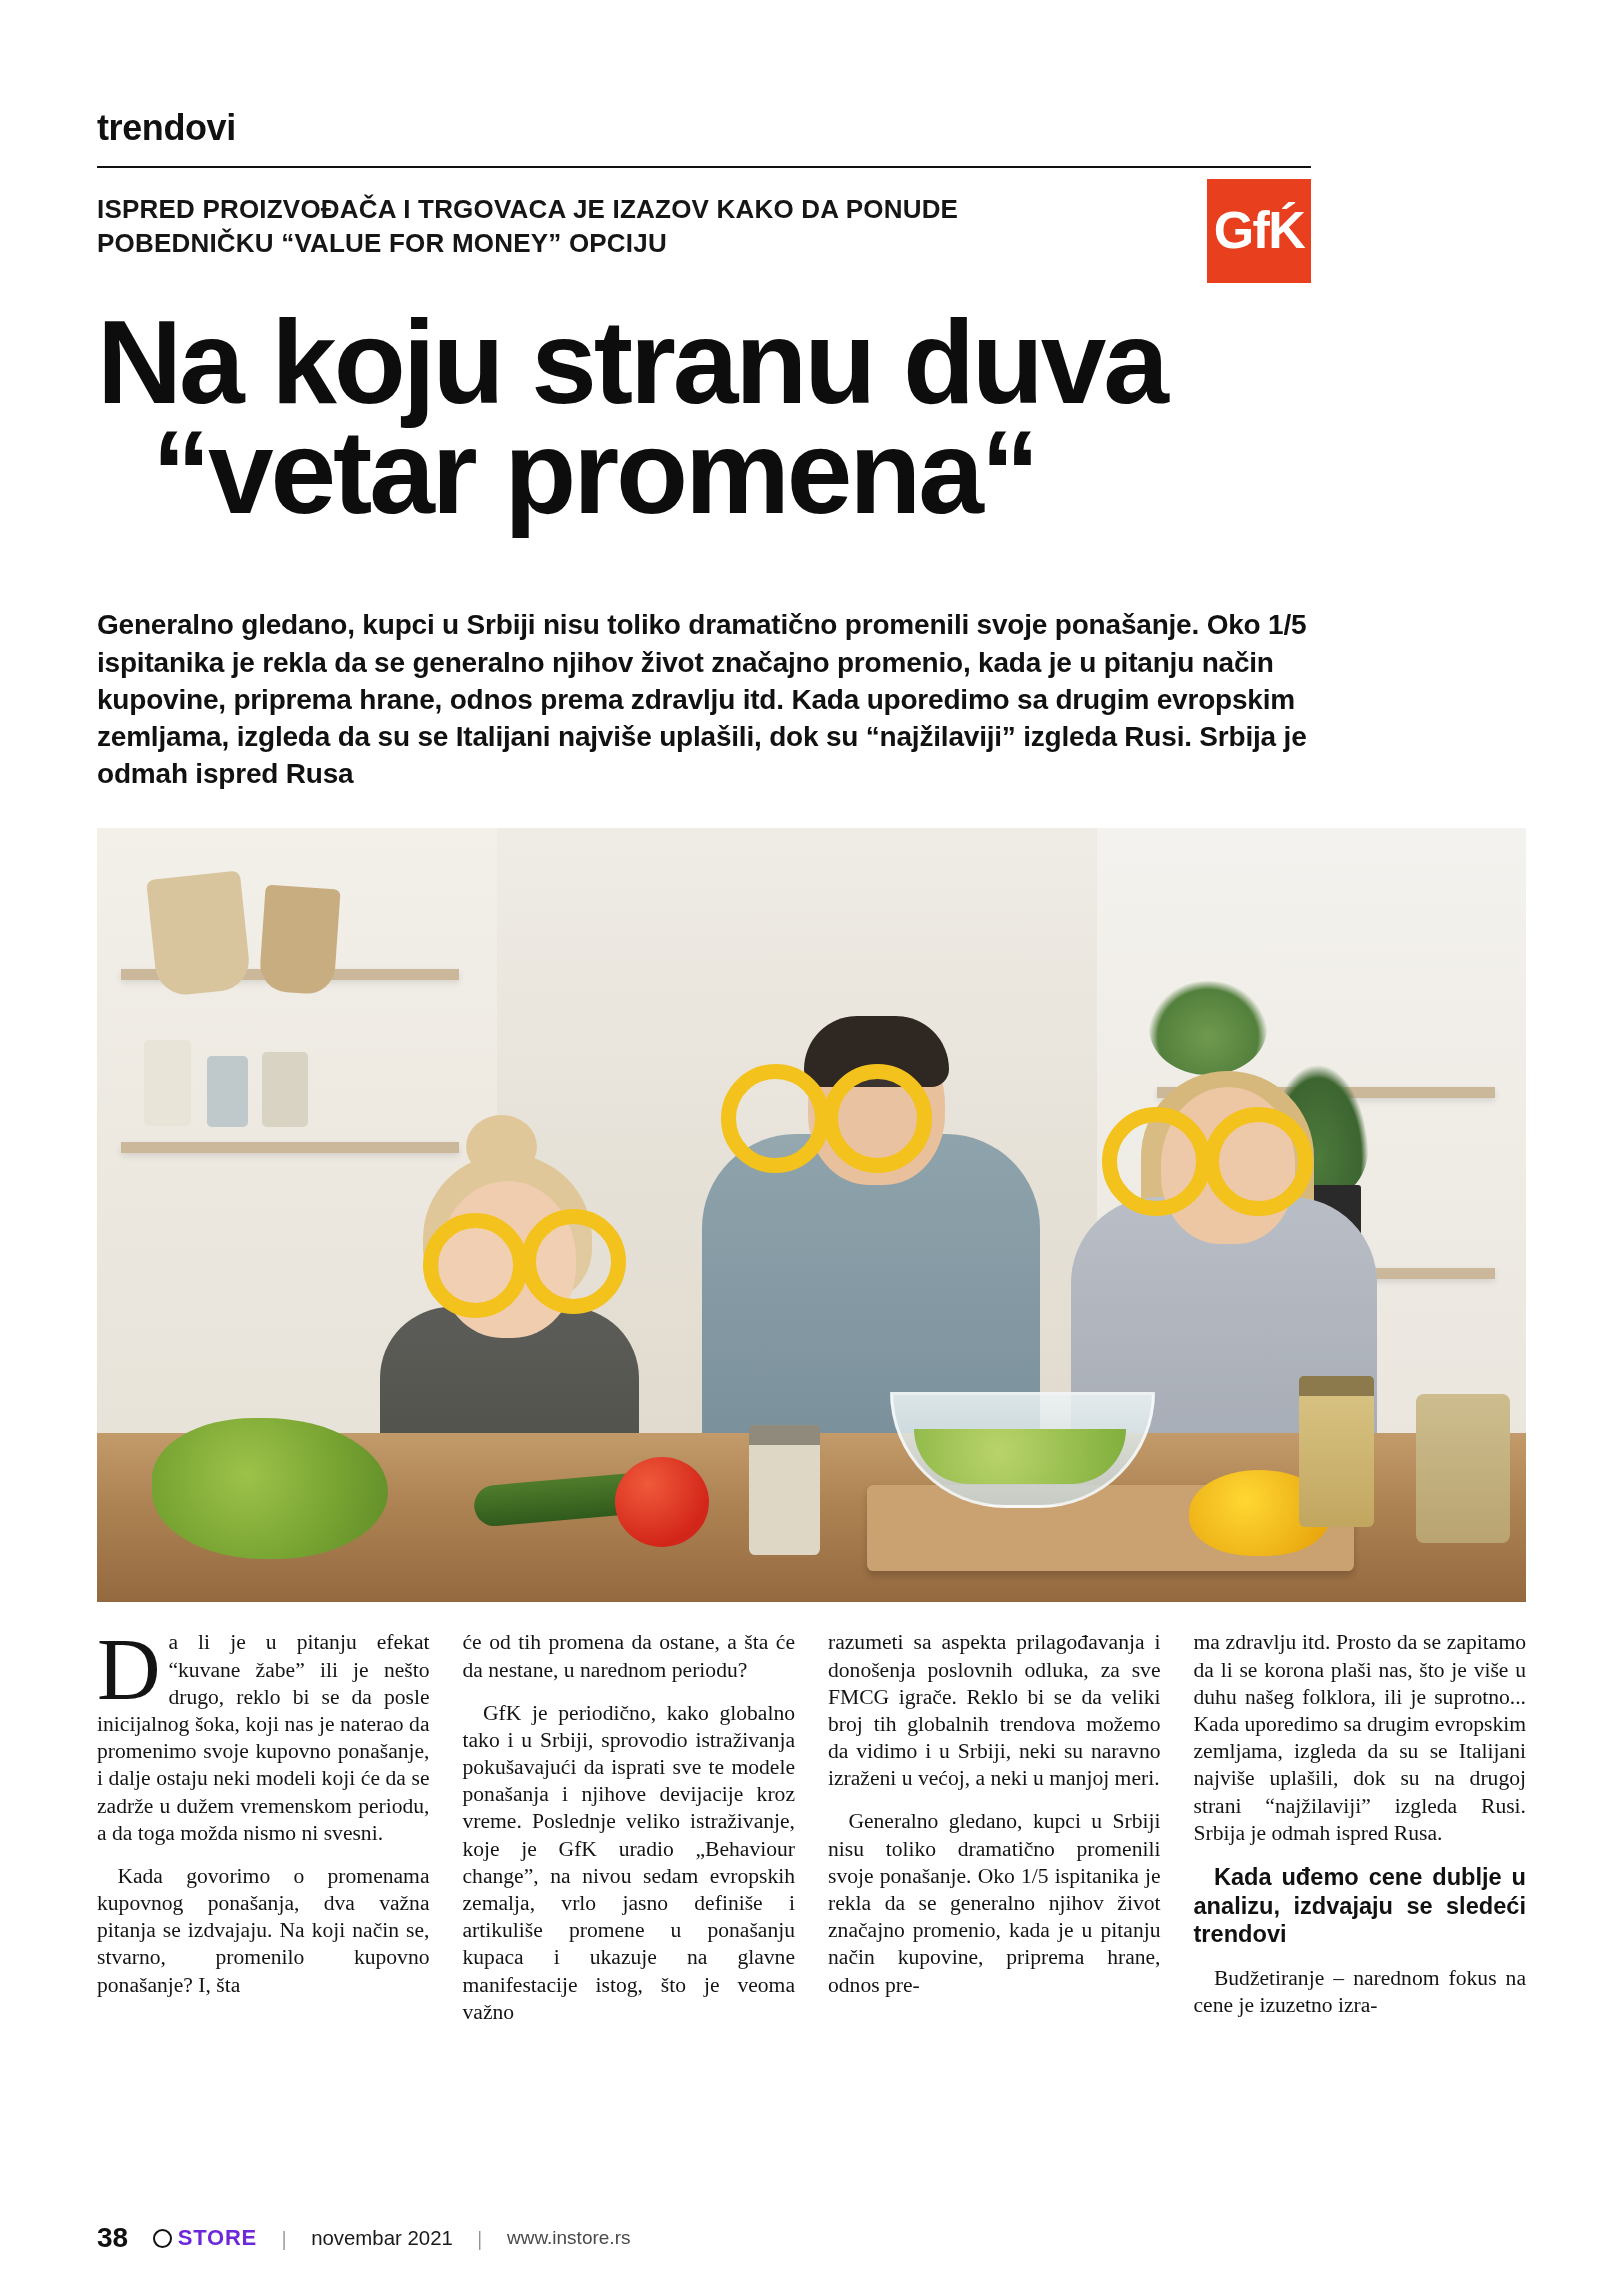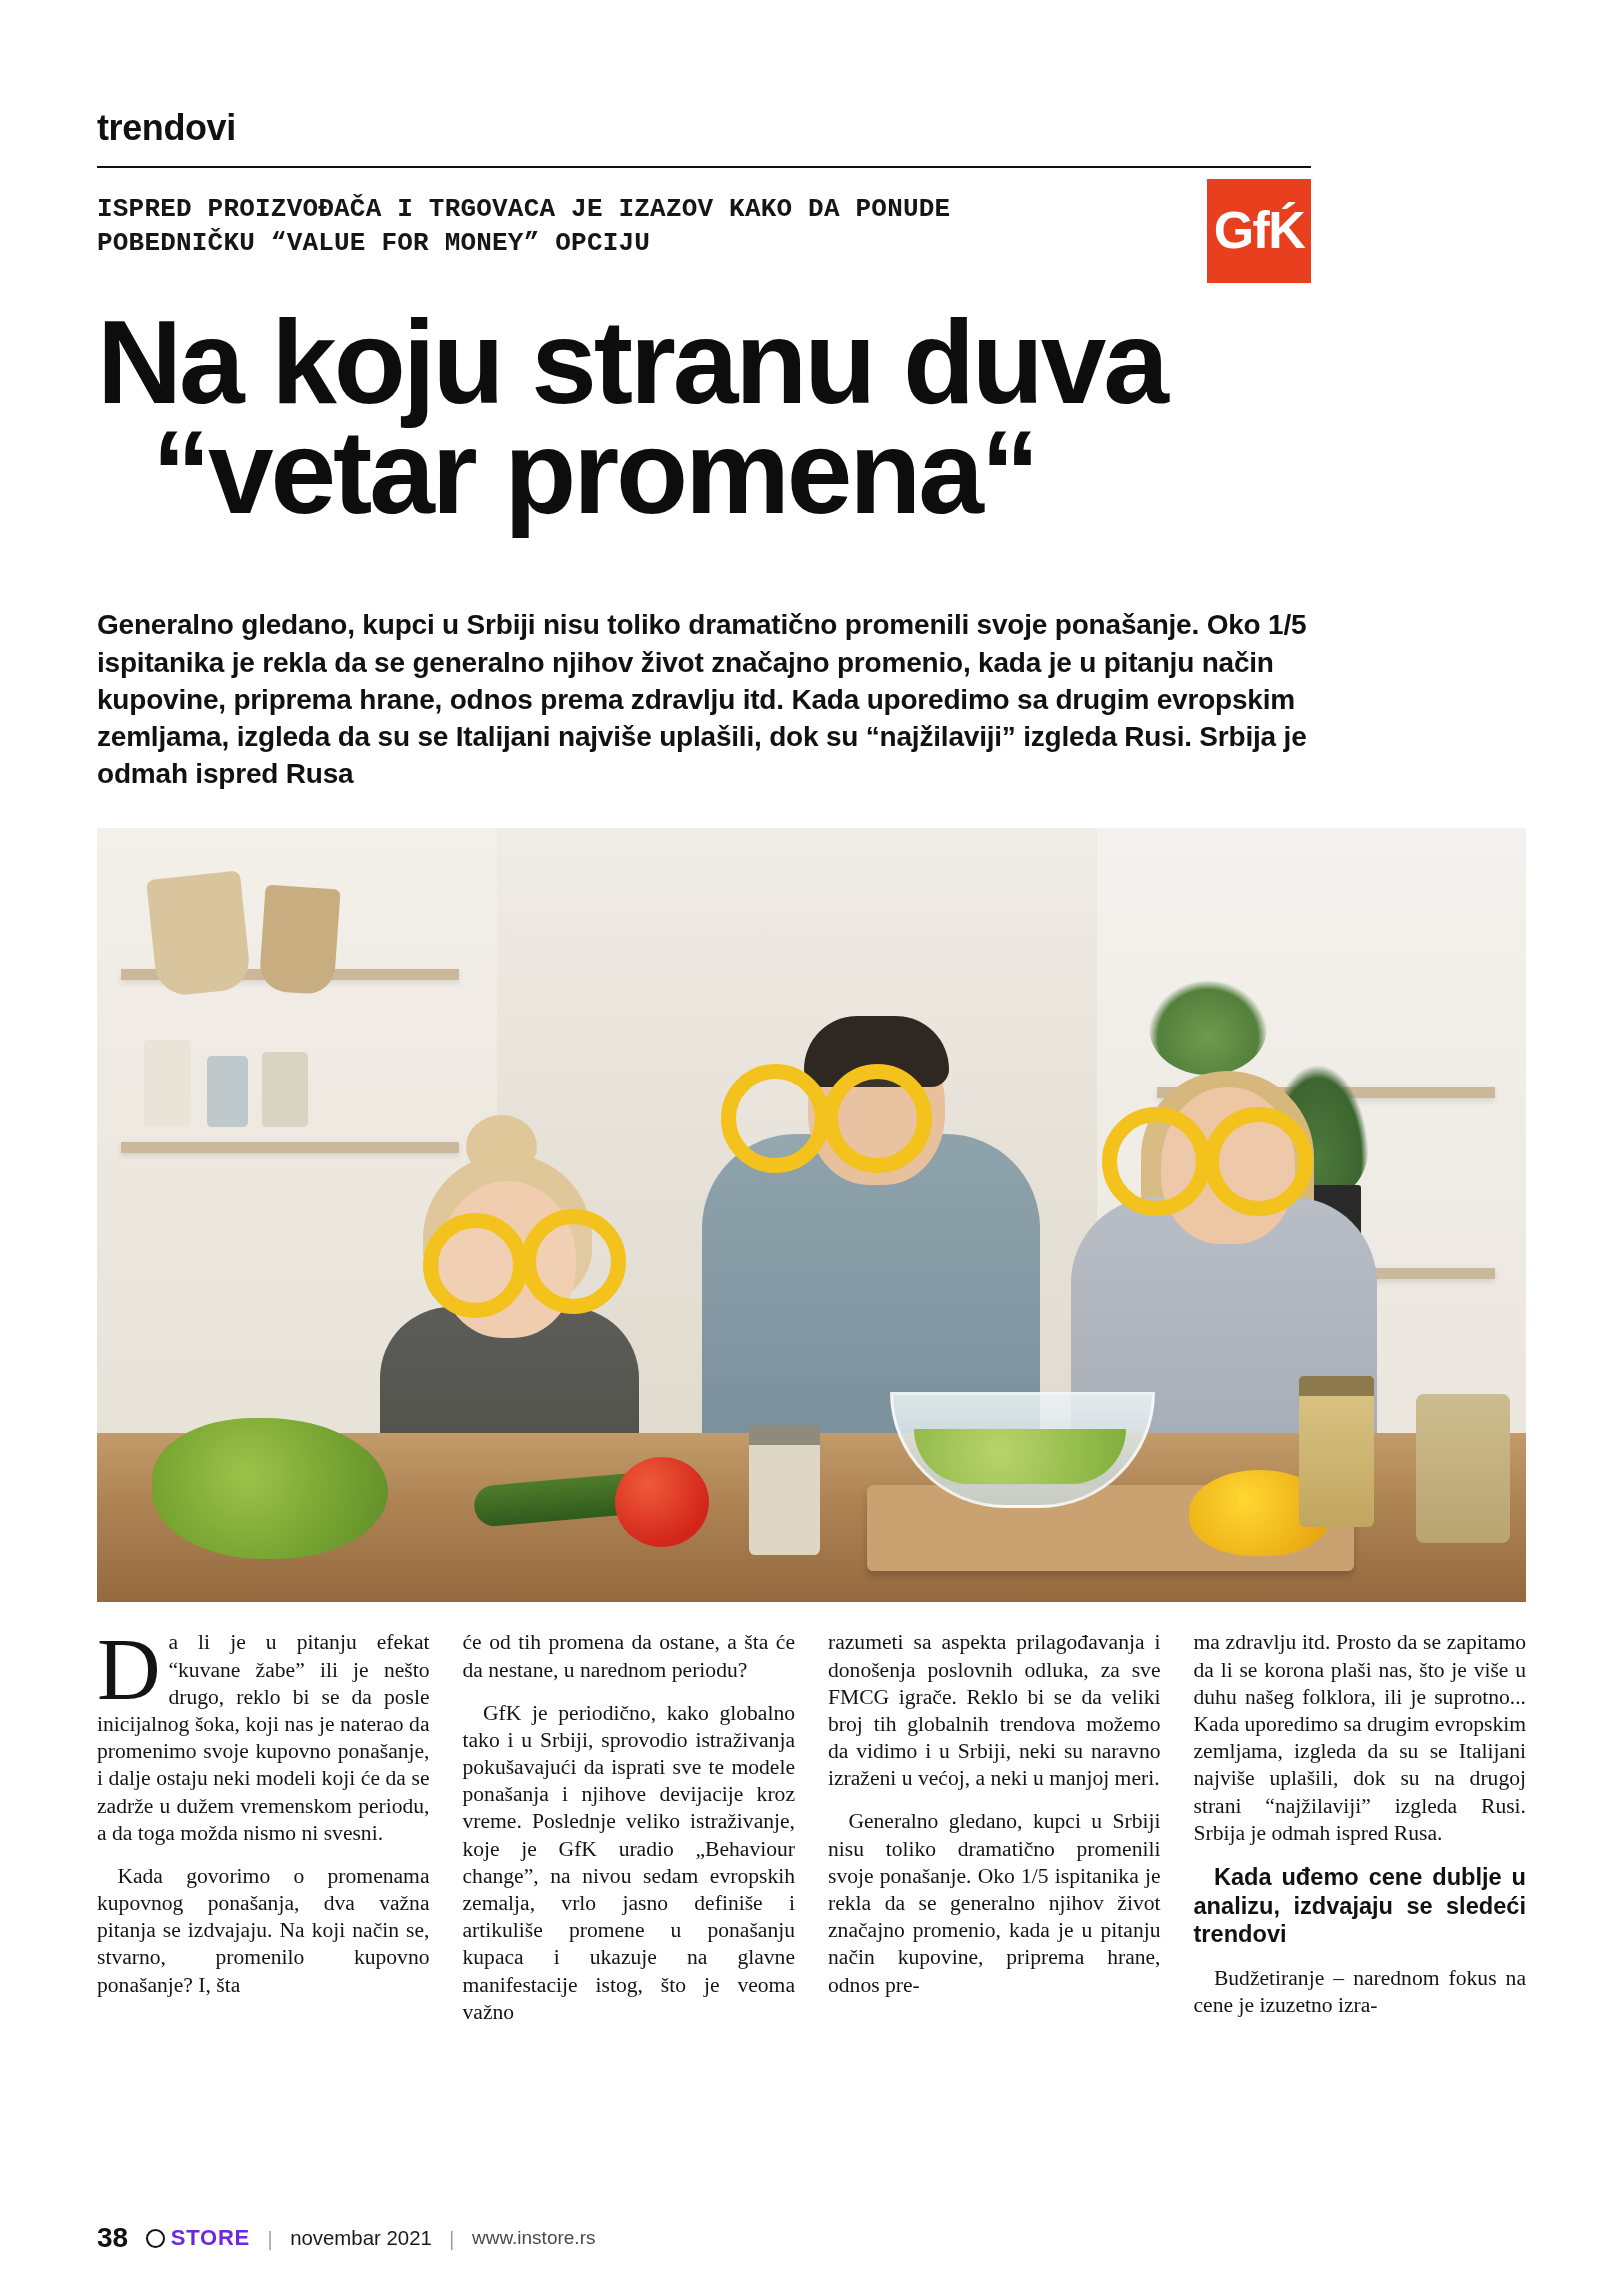--- a/index.html
+++ b/index.html
@@ -40,21 +40,21 @@
     border-top: 2.4px solid #111111;
     width: 100%;
   }
 
   .eyebrow-wrap {
     position: relative;
     margin-top: 25px;
     min-height: 94px;
   }
   .eyebrow {
-    font-family: Liberation Mono, monospace;
+    font-family: Liberation Sans, sans-serif;
     font-weight: bold;
     font-size: 26px;
     line-height: 1.28;
     letter-spacing: 0.2px;
     color: #161616;
     max-width: 1021px;
     text-transform: uppercase;
   }
 
   .gfk-logo {
@@ -320,21 +320,21 @@
   }
 
   
   .footer {
     position: absolute;
     left: 97px;
     right: 97px;
     bottom: 41px;
     display: flex;
     align-items: center;
-    gap: 18px;
+    gap: 25px;
     border-top: 0;
   }
   .pagenum {
     font-family: "Liberation Sans", sans-serif;
     font-weight: bold;
     font-size: 28px;
     color: #111111;
   }
   .foot-logo {
     font-family: "Liberation Sans", sans-serif;

